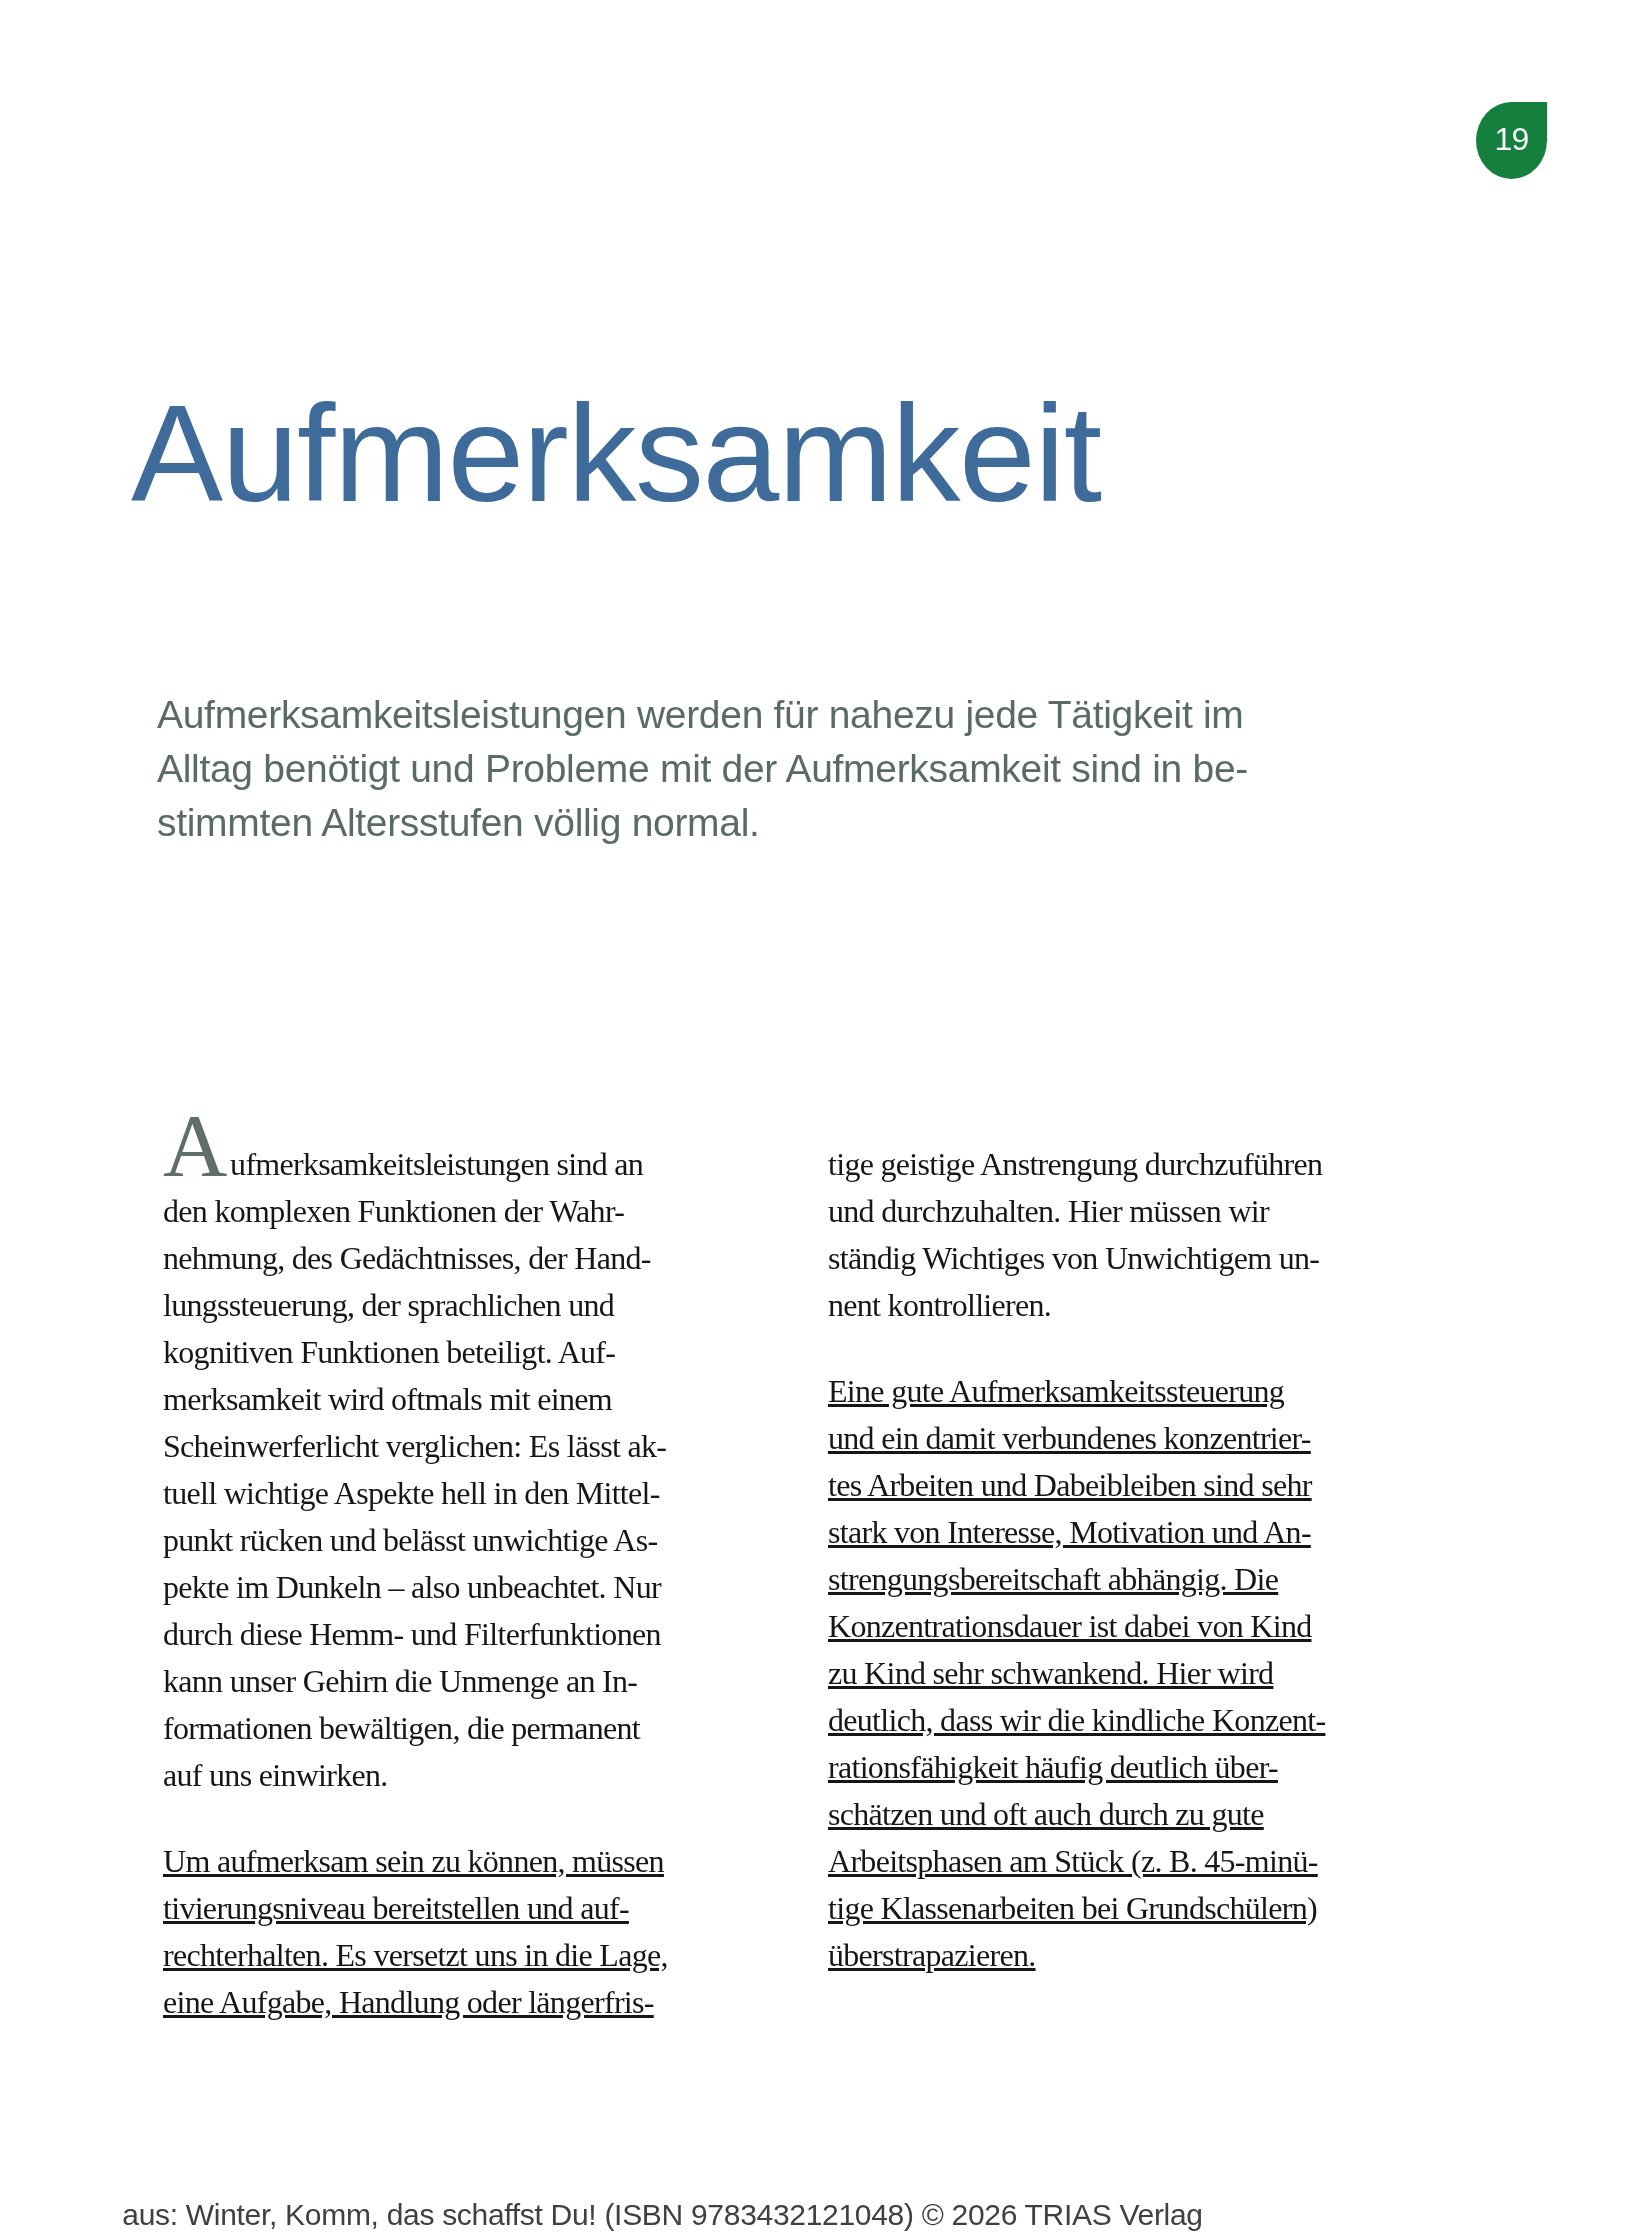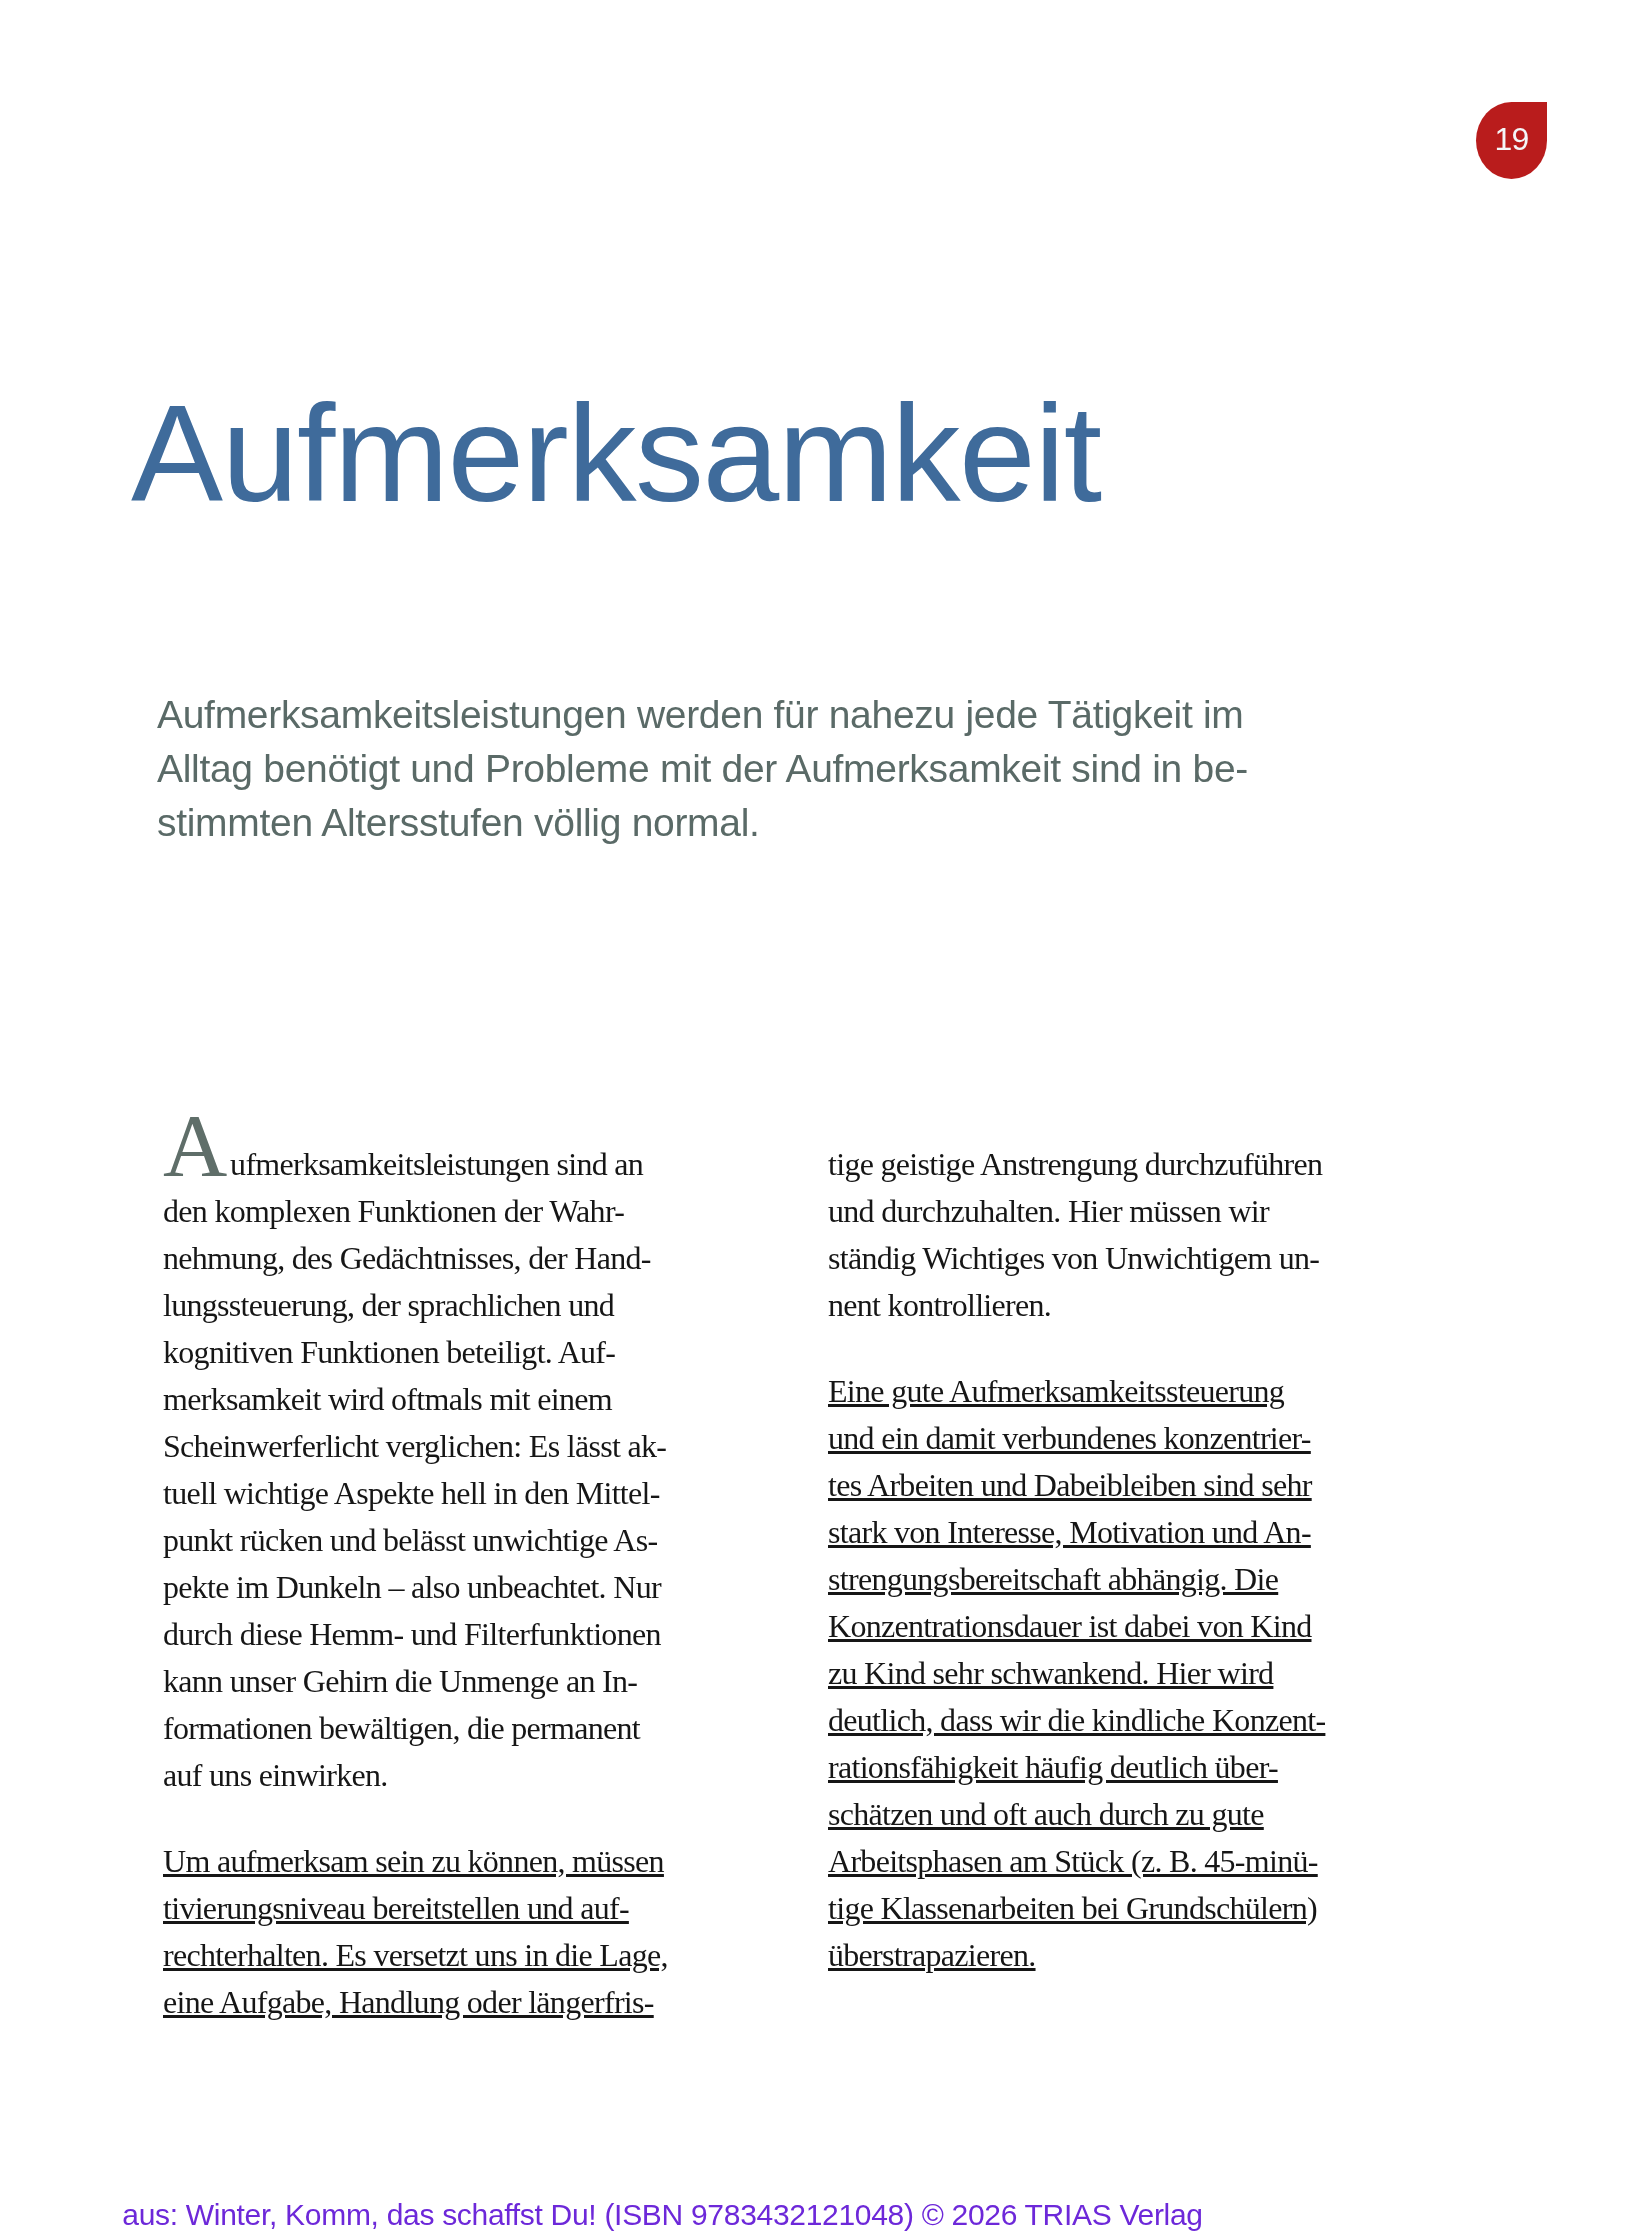--- a/index.html
+++ b/index.html
@@ -20,21 +20,21 @@
     inset: 0;
     background: #ffffff;
   }
   
   .page-badge {
     position: absolute;
     left: 1476px;
     top: 102px;
     width: 71px;
     height: 77px;
-    background: #b91c1c;
+    background: #15803d;
     border-radius: 50% 0 50% 50%;
     display: flex;
     align-items: center;
     justify-content: center;
   }
   .page-badge .num {
     color: #f4f6f8;
     font-size: 32px;
     font-family: "Liberation Sans", sans-serif;
     letter-spacing: -0.7px;
@@ -100,21 +100,21 @@
     margin-right: 2.8px;
     vertical-align: baseline;
   }
   
   .footer {
     position: absolute;
     left: 0;
     top: 2198px;
     width: 1325px;
     text-align: center;
-    color: #6d28d9;
+    color: #404040;
     font-size: 30px;
     line-height: 34px;
     letter-spacing: -0.3px;
     font-family: "Liberation Sans", sans-serif;
   }
 </style>
 </head>
 <body>
 
 <div class="page">

